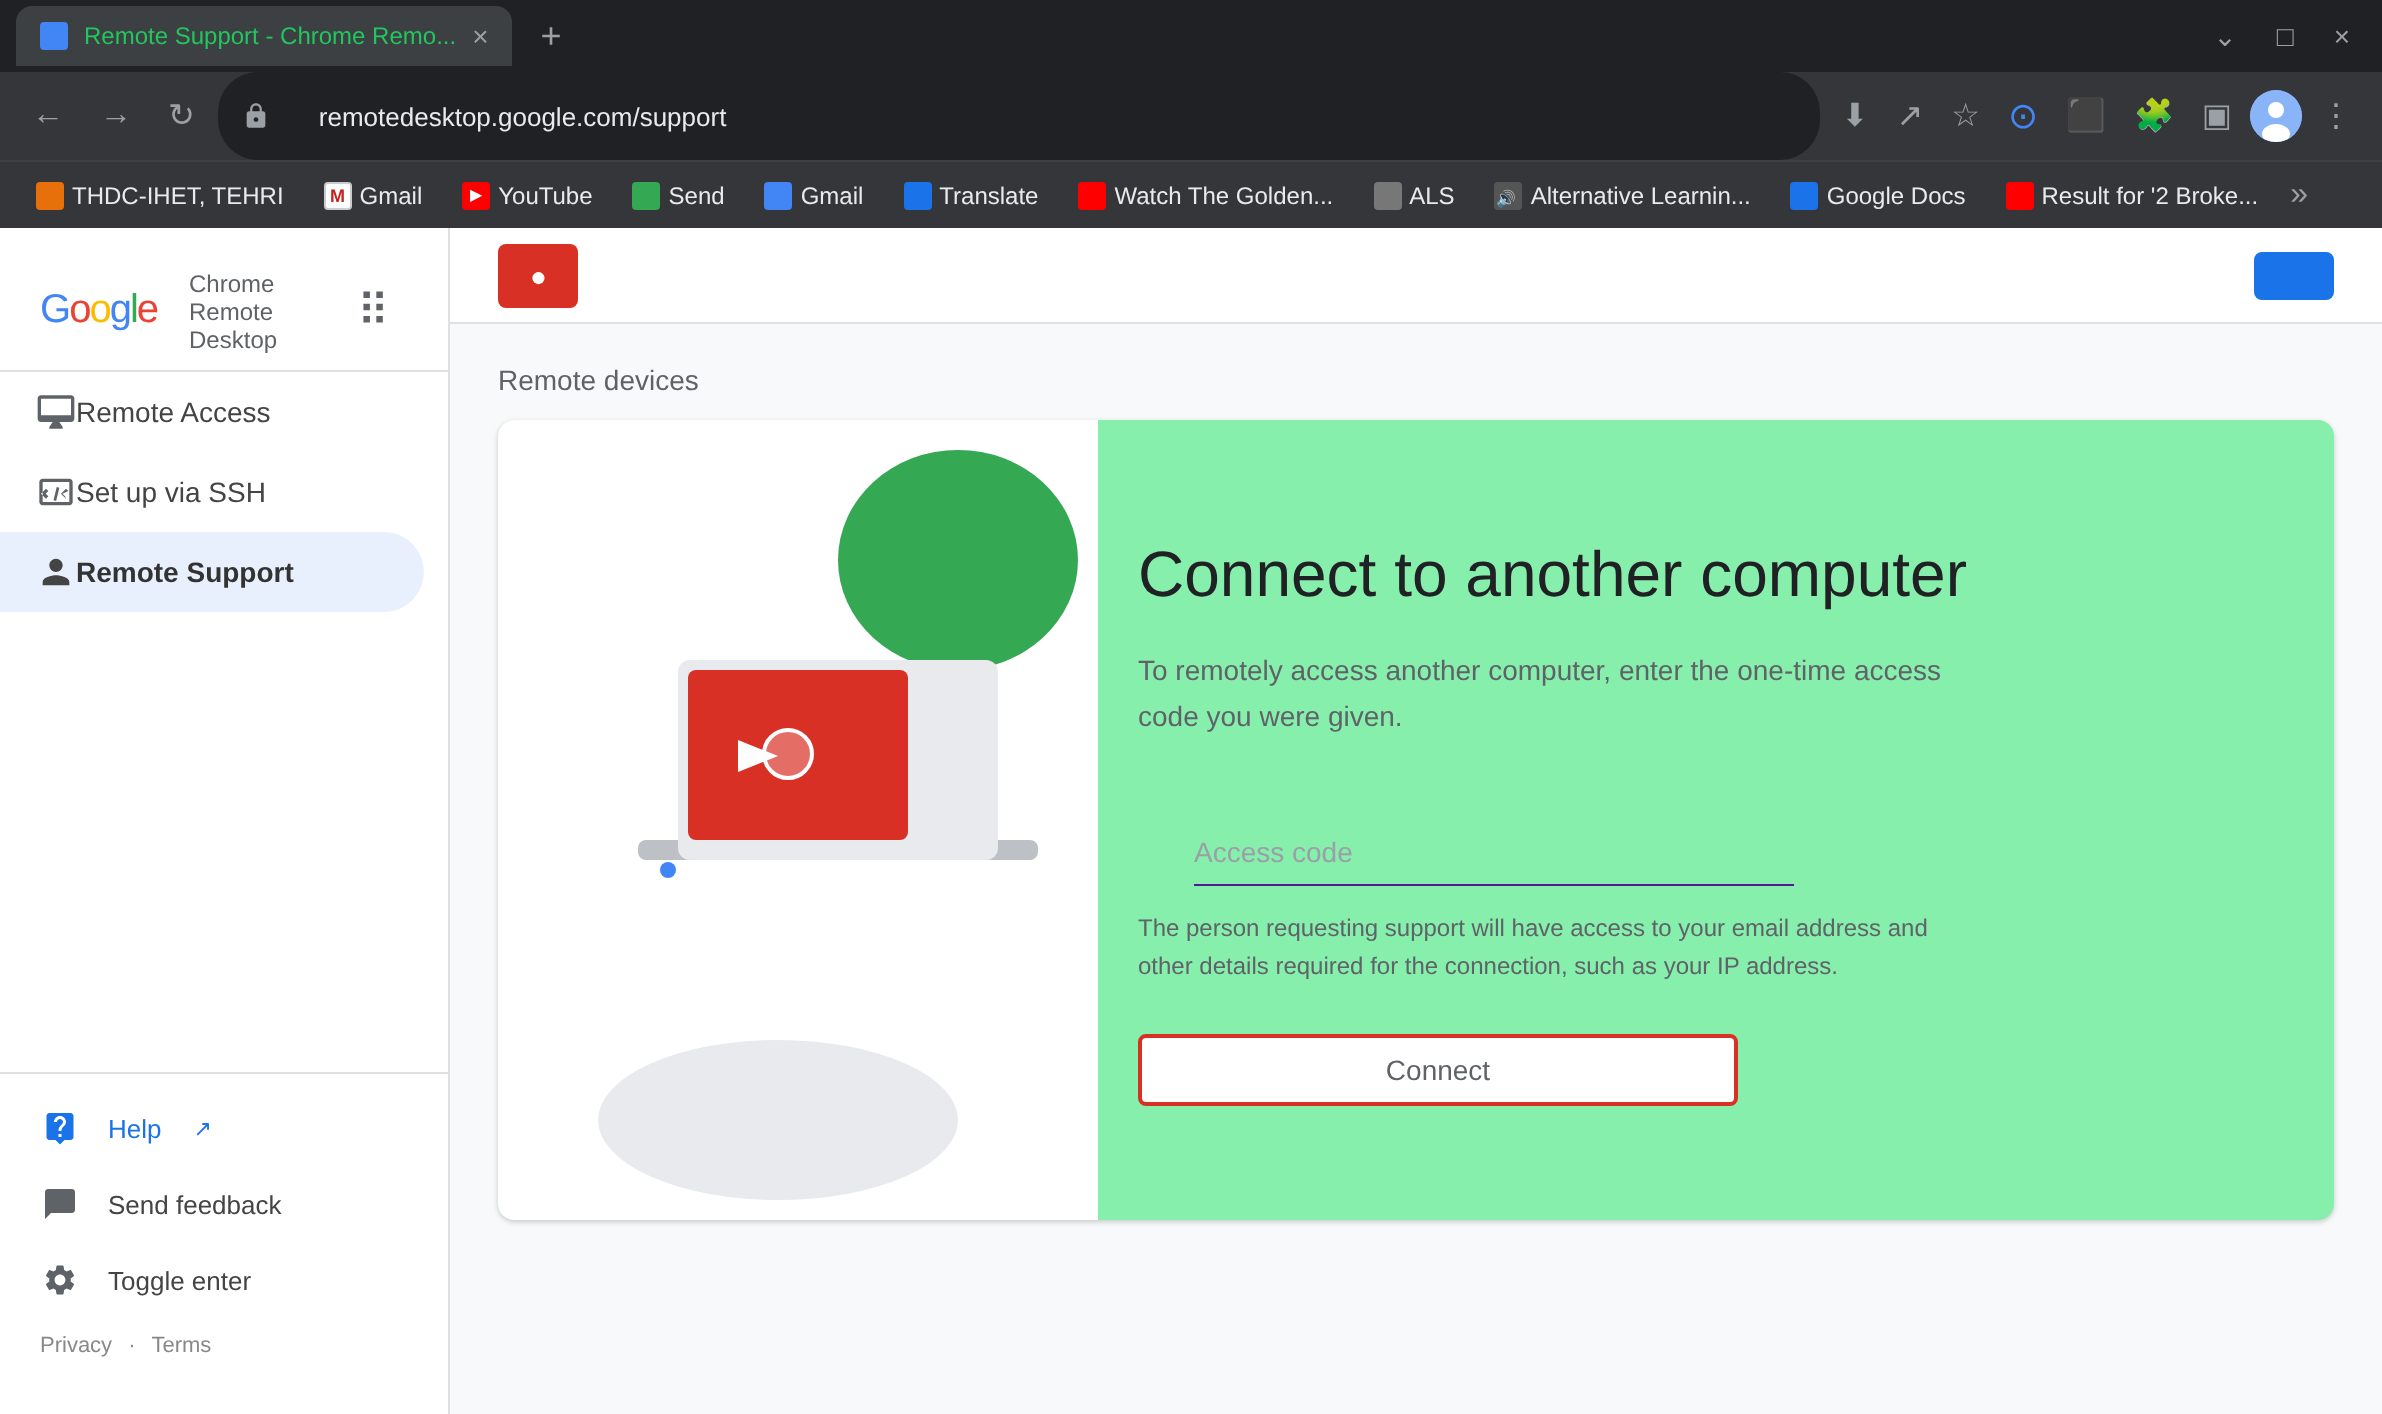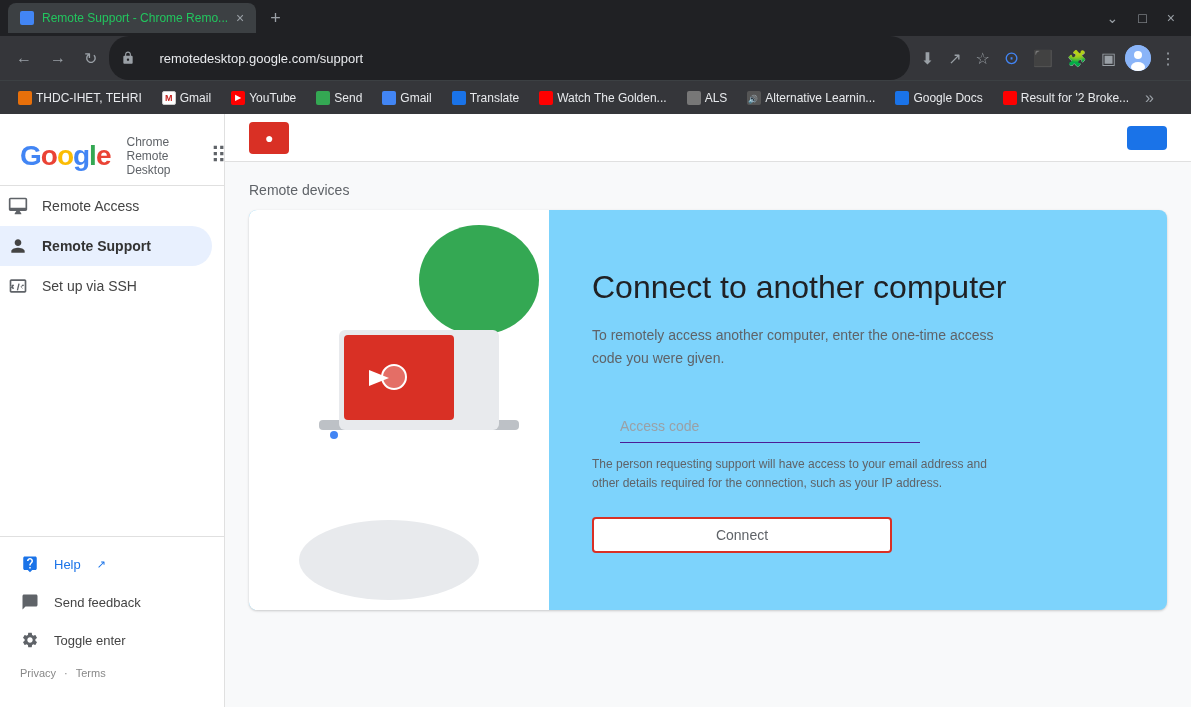--- a/index.html
+++ b/index.html
@@ -162,22 +162,21 @@
       flex-direction: column;
       padding: 12px 0;
       flex-shrink: 0;
     }
     .sidebar-nav {
       flex: 1;
     }
     .sidebar-item {
       display: flex;
       align-items: center;
-      gap: 14px;
-      padding: 10px 8px;
+      padding: 10px 18px;
       cursor: pointer;
       border-radius: 0 24px 24px 0;
       margin-right: 12px;
       font-size: 14px;
       color: #444;
     }
     .sidebar-item.active {
       background: #e8f0fe;
       font-weight: 600;
       color: #333;
@@ -250,27 +249,26 @@
       padding: 20px 24px;
     }
     .section-title {
       font-size: 14px;
       color: #5f6368;
       margin-bottom: 12px;
     }
 
     
     .card {
-      background: #7dd3fc;
+      background: #86efac;
       border-radius: 8px;
       box-shadow: 0 1px 3px rgba(0,0,0,0.12), 0 1px 2px rgba(0,0,0,0.08);
       overflow: hidden;
       display: flex;
       min-height: 400px;
-      gap: 23px;
     }
     .card-illustration {
       width: 300px;
       background: #fff;
       position: relative;
       overflow: hidden;
       flex-shrink: 0;
       display: flex;
       align-items: center;
       justify-content: center;
@@ -483,21 +481,21 @@
   </div>
   <span class="bm-more">»</span>
 </div>
 
 <div class="page-content">
 
   <div class="sidebar">
 
     <div class="google-header">
       <div style="display:flex; align-items:center; gap:2px;">
-        <span style="font-size:28px; font-weight:bold; letter-spacing:-1px;">
+        <span style="font-size:20px; font-weight:normal; letter-spacing:-1px;">
           <span class="g" style="color:#4285f4;">G</span><span class="o1" style="color:#ea4335;">o</span><span class="o2" style="color:#fbbc04;">o</span><span class="g2" style="color:#4285f4;">g</span><span class="l" style="color:#34a853;">l</span><span class="e" style="color:#ea4335;">e</span>
         </span>
       </div>
       <span class="app-name">Chrome Remote Desktop</span>
       <div class="header-spacer"></div>
       <span class="header-grid-icon">⠿</span>
       <div class="header-avatar">
         <svg width="36" height="36" viewBox="0 0 36 36">
           <circle cx="18" cy="18" r="18" fill="#8ab4f8"></circle>
           <circle cx="18" cy="13" r="6" fill="#5a3d2b"></circle>
@@ -508,35 +506,35 @@
 
     <div class="sidebar-nav">
       <div class="sidebar-item">
         <div class="sidebar-icon">
           <svg width="20" height="20" viewBox="0 0 24 24" fill="#5f6368">
             <path d="M21 2H3c-1.1 0-2 .9-2 2v12c0 1.1.9 2 2 2h7l-2 3v1h8v-1l-2-3h7c1.1 0 2-.9 2-2V4c0-1.1-.9-2-2-2zm0 12H3V4h18v10z"></path>
           </svg>
         </div>
         <span>Remote Access</span>
       </div>
+      <div class="sidebar-item">
+        <div class="sidebar-icon">
+          <svg width="20" height="20" viewBox="0 0 24 24" fill="#5f6368">
+            <path d="M20 4H4c-1.1 0-2 .9-2 2v12c0 1.1.9 2 2 2h16c1.1 0 2-.9 2-2V6c0-1.1-.9-2-2-2zm0 14H4V6h16v12zM6 10l1.41 1.41L5.83 13l1.58 1.59L6 16l-3-3 3-3zm12 6l-3-3 3-3 1.41 1.41L15.83 13l1.58 1.59L18 16zm-7.5 1l1.93-8 1.57.38-1.93 8-1.57-.38z"></path>
+          </svg>
+        </div>
+        <span>Set up via SSH</span>
+      </div>
       <div class="sidebar-item active">
         <div class="sidebar-icon">
           <svg width="20" height="20" viewBox="0 0 24 24" fill="#444">
             <path d="M12 12c2.21 0 4-1.79 4-4s-1.79-4-4-4-4 1.79-4 4 1.79 4 4 4zm0 2c-2.67 0-8 1.34-8 4v2h16v-2c0-2.66-5.33-4-8-4z"></path>
           </svg>
         </div>
         <span>Remote Support</span>
-      </div>
-      <div class="sidebar-item">
-        <div class="sidebar-icon">
-          <svg width="20" height="20" viewBox="0 0 24 24" fill="#5f6368">
-            <path d="M20 4H4c-1.1 0-2 .9-2 2v12c0 1.1.9 2 2 2h16c1.1 0 2-.9 2-2V6c0-1.1-.9-2-2-2zm0 14H4V6h16v12zM6 10l1.41 1.41L5.83 13l1.58 1.59L6 16l-3-3 3-3zm12 6l-3-3 3-3 1.41 1.41L15.83 13l1.58 1.59L18 16zm-7.5 1l1.93-8 1.57.38-1.93 8-1.57-.38z"></path>
-          </svg>
-        </div>
-        <span>Set up via SSH</span>
       </div>
     </div>
 
     <div class="sidebar-footer">
       <div class="sidebar-footer-item">
         <div class="sidebar-icon">
           <svg width="18" height="18" viewBox="0 0 24 24" fill="#1a73e8">
             <path d="M19 2H5c-1.11 0-2 .9-2 2v14c0 1.1.89 2 2 2h4l3 3 3-3h4c1.1 0 2-.9 2-2V4c0-1.1-.9-2-2-2zm-6 16h-2v-2h2v2zm2.07-7.75l-.9.92C13.45 11.9 13 12.5 13 14h-2v-.5c0-1.1.45-2.1 1.17-2.83l1.24-1.26c.37-.36.59-.86.59-1.41 0-1.1-.9-2-2-2s-2 .9-2 2H8c0-2.21 1.79-4 4-4s4 1.79 4 4c0 .88-.36 1.68-.93 2.25z"></path>
           </svg>
         </div>

